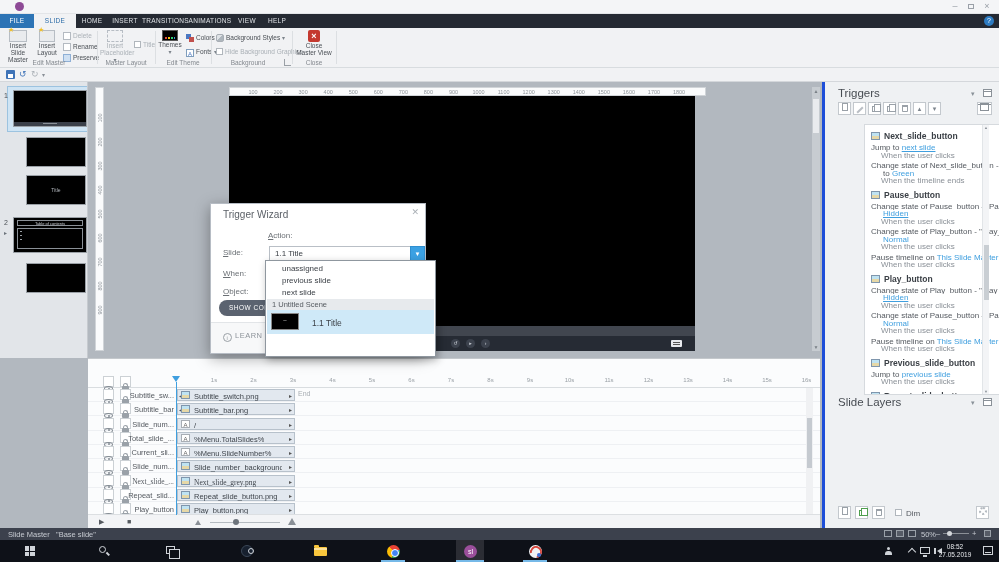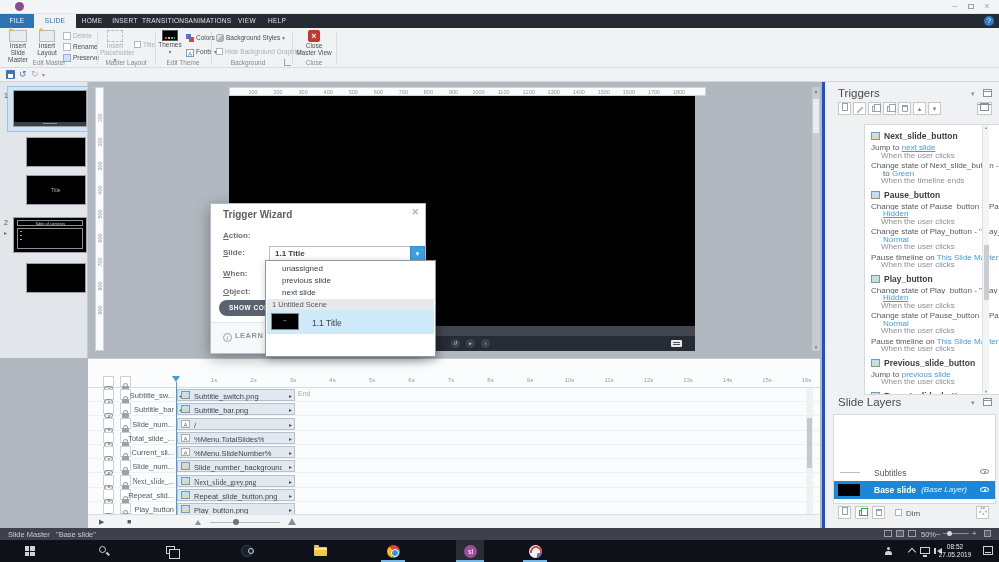--- a/index.html
+++ b/index.html
@@ -65,21 +65,21 @@
   .stageblack{left:141px;top:14px;width:466px;height:230px;background:#000;}
   .seekbar{left:141px;top:244px;width:466px;height:10px;background:#41464f;}
   .playerbar{left:141px;top:254px;width:466px;height:15px;background:#262b34;}
   .pbtn{position:absolute;top:3px;width:9px;height:9px;border-radius:50%;background:#3c424d;color:#c8cdd4;font-size:5px;line-height:9px;text-align:center;}
   .cc-ic{position:absolute;right:13px;top:4px;width:11px;height:7px;border-radius:1px;background:#e8eaee;}
   .cc-ic::after{content:"";position:absolute;left:2px;top:2px;width:7px;height:1px;background:#555;box-shadow:0 2px 0 #555;}
   .stage-sb{left:724px;top:5px;width:8px;height:264px;background:#c7ccd1;}
   .stage-sb .thumbv{position:absolute;left:1px;top:12px;width:6px;height:34px;background:#e9ebee;}
   .sb-ar{position:absolute;left:0;width:8px;font-size:5px;color:#7a8087;text-align:center;}
   
-  .dialog{left:210px;top:203px;width:216px;height:151px;background:#fff;border:1px solid #b6bcc4;box-shadow:0 4px 14px rgba(0,0,0,.35);z-index:50;font-weight:bold;}
+  .dialog{left:210px;top:203px;width:216px;height:151px;background:#fff;border:1px solid #b6bcc4;box-shadow:0 4px 14px rgba(0,0,0,.35);z-index:50;}
   .dlg-title{position:absolute;left:12px;top:5px;font-size:10px;color:#5a5f66;}
   .dlg-close{position:absolute;right:6px;top:3px;font-size:9px;color:#aab0b6;}
   .dlg-label{position:absolute;left:12px;font-size:8px;color:#6b7075;}
   .dlg-label::first-letter{text-decoration:underline;}
   .dd{position:absolute;left:58px;width:156px;height:15px;border:1px solid #b9bfc6;background:#fff;font-size:8px;color:#3c4147;line-height:13px;padding-left:5px;}
   .dd .dcaret{position:absolute;right:4px;top:0;color:#7d848b;font-size:6px;}
   .ddbtn-blue{position:absolute;right:-1px;top:-1px;width:15px;height:15px;background:#3ba1e3;border:1px solid #2f8fd0;color:#fff;font-size:6px;text-align:center;line-height:14px;}
   .showcond{position:absolute;left:8px;top:96px;height:16px;padding:0 10px;border-radius:9px;background:#5b6370;color:#fff;font-size:6.5px;letter-spacing:.5px;line-height:16px;}
   .dlg-foot{position:absolute;left:0;right:0;top:118px;bottom:0;background:#f7f8f9;border-top:1px solid #e2e5e8;}
   .info-i{display:inline-block;width:9px;height:9px;border:1px solid #9aa0a6;border-radius:50%;color:#9aa0a6;font-size:6px;line-height:9px;text-align:center;margin-right:3px;vertical-align:-2px;}
@@ -353,21 +353,21 @@
     <div class="abs stage-sb">
       <div class="sb-ar" style="top:1px;">▲</div>
       <div class="thumbv"></div>
       <div class="sb-ar" style="bottom:1px;">▼</div>
     </div>
   </div>
 
   <div class="abs dialog">
     <div class="dlg-title">Trigger Wizard</div>
     <div class="dlg-close">✕</div>
-    <div class="dlg-label" style="top:27px;">Action:</div>
+    <div class="dlg-label" style="top:27px;margin-left:45px;">Action:</div>
     <div class="dlg-label" style="top:44px;">Slide:</div>
     <div class="dd" style="top:42px;"><span>1.1 Title</span><div class="ddbtn-blue">▼</div></div>
     <div class="dlg-label" style="top:65px;">When:</div>
     <div class="dlg-label" style="top:83px;">Object:</div>
     <div class="showcond">SHOW CONDITIONS</div>
     <div class="dlg-foot">
       <div class="learn"><span class="info-i">i</span><span>LEARN MORE</span></div>
     </div>
   </div>
 
@@ -444,33 +444,20 @@
       </div>
     <div class="list-sb">
       <div style="position:absolute;top:0;left:0;right:0;font-size:4px;color:#8a9198;text-align:center;">▲</div>
       <div class="thumbv" style="top:120px;height:55px;"></div>
       <div style="position:absolute;bottom:0;left:0;right:0;font-size:4px;color:#8a9198;text-align:center;">▼</div>
     </div>
 
     <div class="ph-title" style="top:314px;">Slide Layers</div>
     <div class="ph-caret" style="left:146px;top:317px;">▾</div>
     <div class="ph-ic" style="left:158px;top:316px;"></div>
-    <div class="layerbox">
-      <div class="layer-row" style="top:50px;">
-        <div class="layer-line"></div>
-        <div class="lb">Subtitles</div>
-        <span class="i-eye" style="position:absolute;right:6px;top:4px;"></span>
-      </div>
-      <div class="layer-base" style="top:66px;">
-        <div class="th"></div>
-        <div class="lb">Base slide</div>
-        <div class="tag">(Base Layer)</div>
-        <span class="i-eye white" style="position:absolute;right:6px;top:6px;"></span>
-      </div>
-    </div>
     <div class="abs" style="left:8px;top:424px;width:163px;">
       <div class="tbtn" style="left:5px;top:0;"><span class="i-page"></span></div>
       <div class="tbtn" style="left:22px;top:0;"><span class="i-copy green"></span></div>
       <div class="tbtn" style="left:39px;top:0;"><span class="i-trash"></span></div>
       <span class="cbx" style="position:absolute;left:62px;top:3px;"></span>
       <span style="position:absolute;left:73px;top:3px;font-size:8px;color:#555a60;">Dim</span>
       <div class="tbtn" style="left:143px;top:0;"><span class="i-gear"></span></div>
     </div>
   </div>
 

